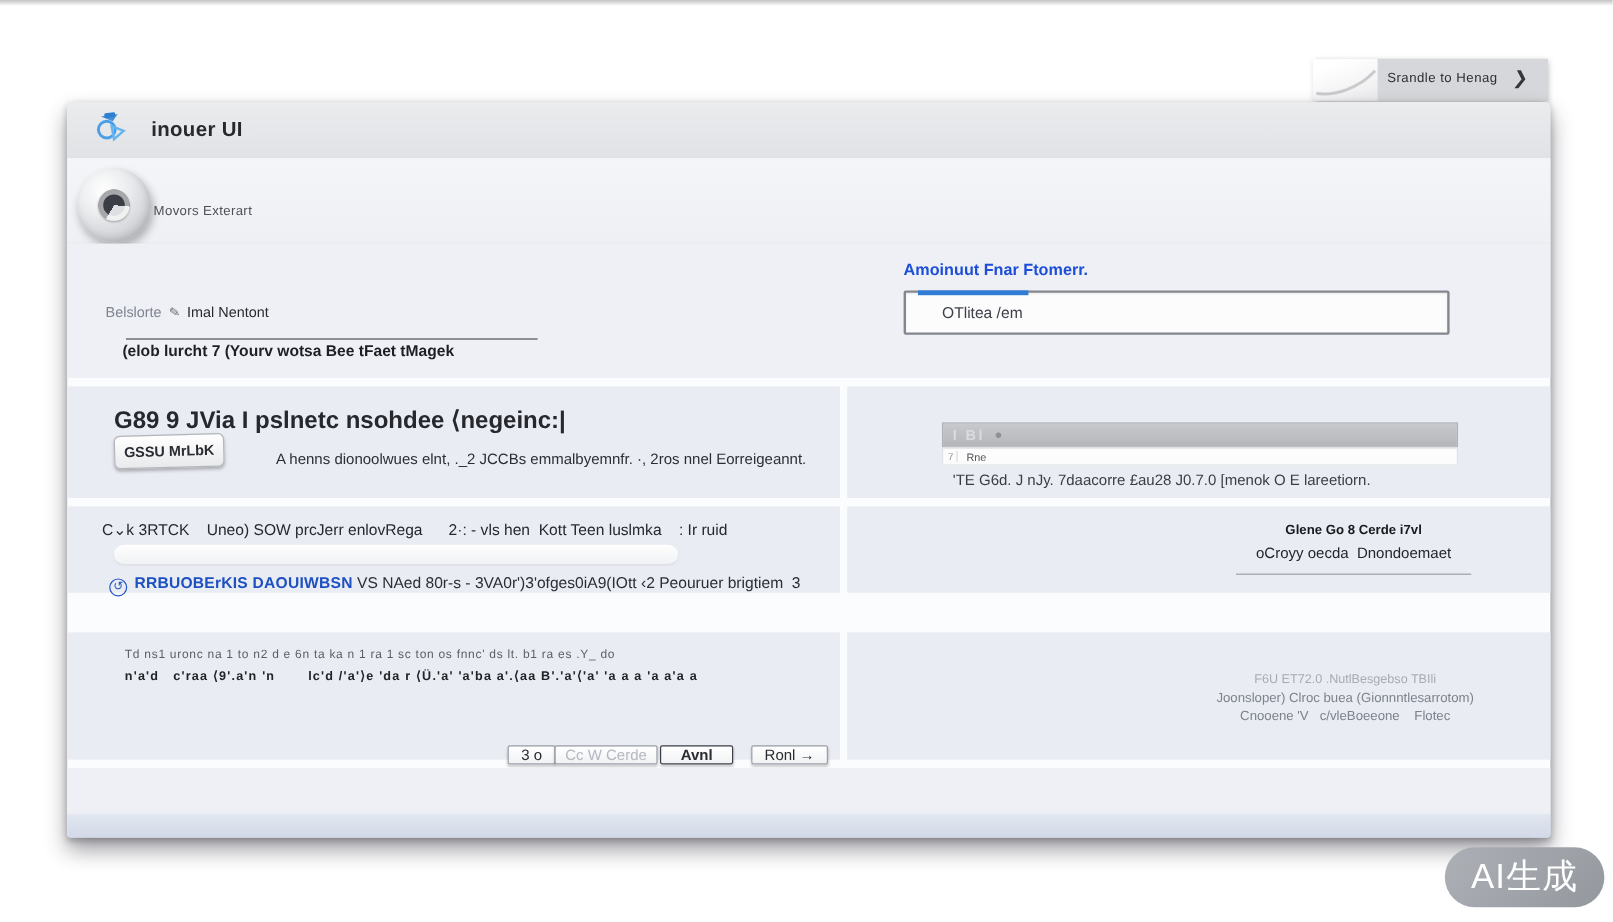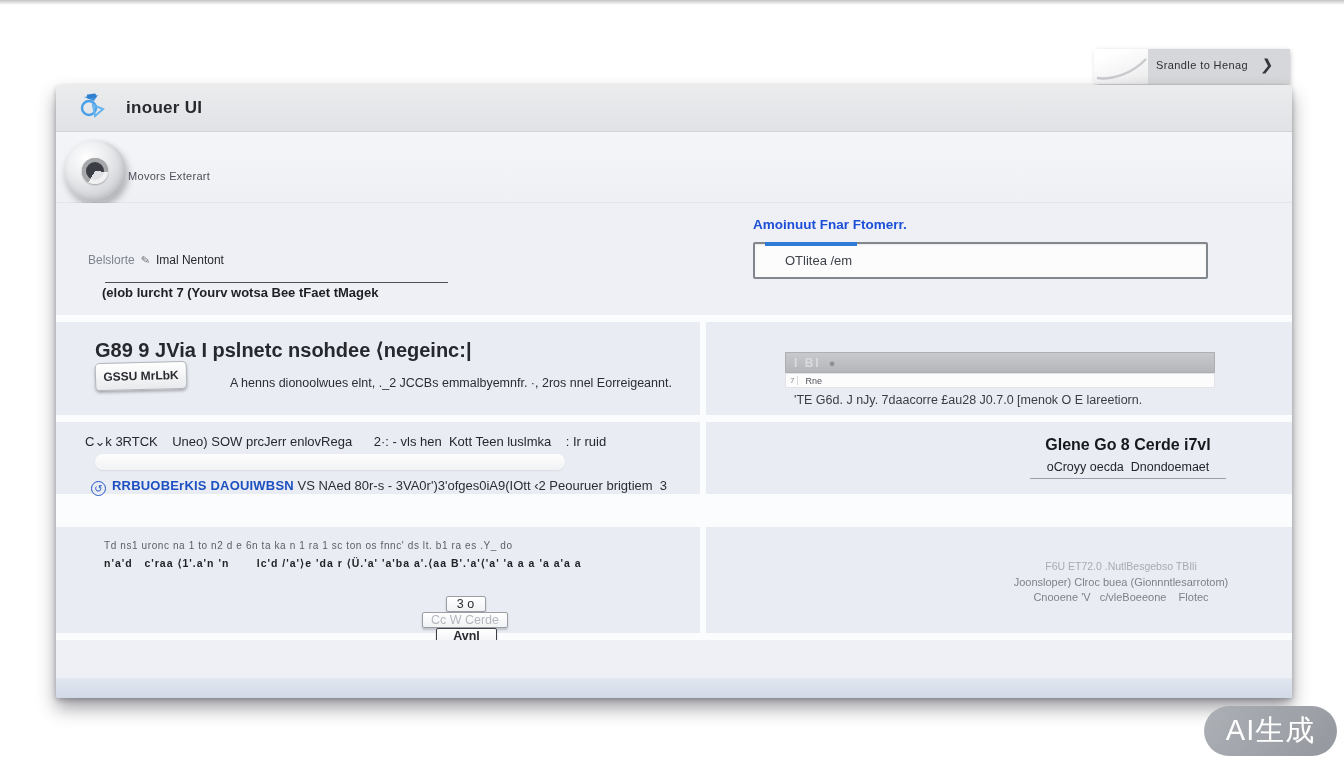--- a/index.html
+++ b/index.html
@@ -94,30 +94,30 @@
   .net-pill { position:absolute; left:39px; top:32px; width:470px; height:16px; border-radius:8px;
     background:linear-gradient(180deg,#fefefe,#f1f2f4); box-shadow:0 1px 2px rgba(0,0,0,.07); cursor:text; }
   .net-link { position:absolute; left:35px; top:56px; font-size:13px; cursor:pointer; }
   .net-link .ic { display:inline-flex; width:15px; height:15px; border:1.5px solid #2356c7; border-radius:50%;
     align-items:center; justify-content:center; font-size:10px; color:#2356c7; margin-right:6px; vertical-align:-2px; }
   .net-link .strong { font-weight:bold; color:#1d50c0; letter-spacing:.2px; }
   .net-link .rest { color:#2b2e34; }
 
   
   .cert-block { position:absolute; left:292px; top:14px; width:260px; text-align:center; }
-  .cert-heading { font-size:16px; font-weight:bold; color:#17191d; }
+  .cert-heading { font-size:11px; font-weight:bold; color:#17191d; }
   .cert-line { font-size:12.5px; color:#23252a; margin-top:6px; }
   .cert-underline { position:absolute; left:324px; top:56px; width:196px; border-bottom:1px solid #9aa0ab; }
 
   
   .fineprint1 { position:absolute; left:48px; top:13px; font-size:10px; color:#43464c;
     letter-spacing:.6px; opacity:.85; }
   .fineprint2 { position:absolute; left:48px; top:30px; font-size:10.5px; font-weight:bold;
     color:#212327; letter-spacing:1px; }
-  .btn-row { position:absolute; left:367px; top:69px; display:flex; align-items:center; height:31px;flex-direction:column; }
+  .btn-row { position:absolute; left:367px; top:79px; display:flex; align-items:flex-end; height:31px; }
   .btn-row button { font-family:"Liberation Sans",sans-serif; font-size:12.5px; color:#2a2c31;
     background:linear-gradient(180deg,#ffffff,#f1f2f4); border:1px solid #9b9ea5;
     box-shadow:0 2px 2px rgba(0,0,0,.18); border-radius:2px; cursor:pointer; }
   .btn-a { width:40px; }
   .btn-b { width:86px; color:#b4b8bf !important; margin-left:-1px; }
   .btn-c { width:61px; font-weight:bold; border-width:2px; border-color:#3d4046 !important; margin-left:2px; }
   .btn-d { width:64px; margin-left:15px; }
 
   
   .foot-lines { position:absolute; left:130px; top:32px; width:570px; text-align:center; line-height:15.5px; }
@@ -213,21 +213,21 @@
   <div class="panel right r3">
     <div class="cert-block">
       <div class="cert-heading">Glene Go 8 Cerde i7vl</div>
       <div class="cert-line pre">oCroyy oecda  Dnondoemaet</div>
     </div>
     <div class="cert-underline"></div>
   </div>
 
   <div class="panel left r4">
     <div class="fineprint1 pre">Td ns1 uronc na 1 to n2 d e 6n ta ka n 1 ra 1 sc ton os fnnc' ds lt. b1 ra es .Y_ do</div>
-    <div class="fineprint2 pre">n'a'd   c'raa ⟨1'.a'n 'n       lc'd /'a'⟩e 'da r ⟨Ü.'a' 'a'ba a'.⟨aa B'.'a'⟨'a' 'a a a 'a a'a a</div>
+    <div class="fineprint2 pre">n'a'd   c'raa ⟨9'.a'n 'n       lc'd /'a'⟩e 'da r ⟨Ü.'a' 'a'ba a'.⟨aa B'.'a'⟨'a' 'a a a 'a a'a a</div>
     <div class="btn-row">
       <button class="btn-a">3 o</button>
       <button class="btn-b">Cc W Cerde</button>
       <button class="btn-c">Avnl</button>
       <button class="btn-d">Ronl →</button>
     </div>
   </div>
 
   <div class="panel right r4">
     <div class="foot-lines">

